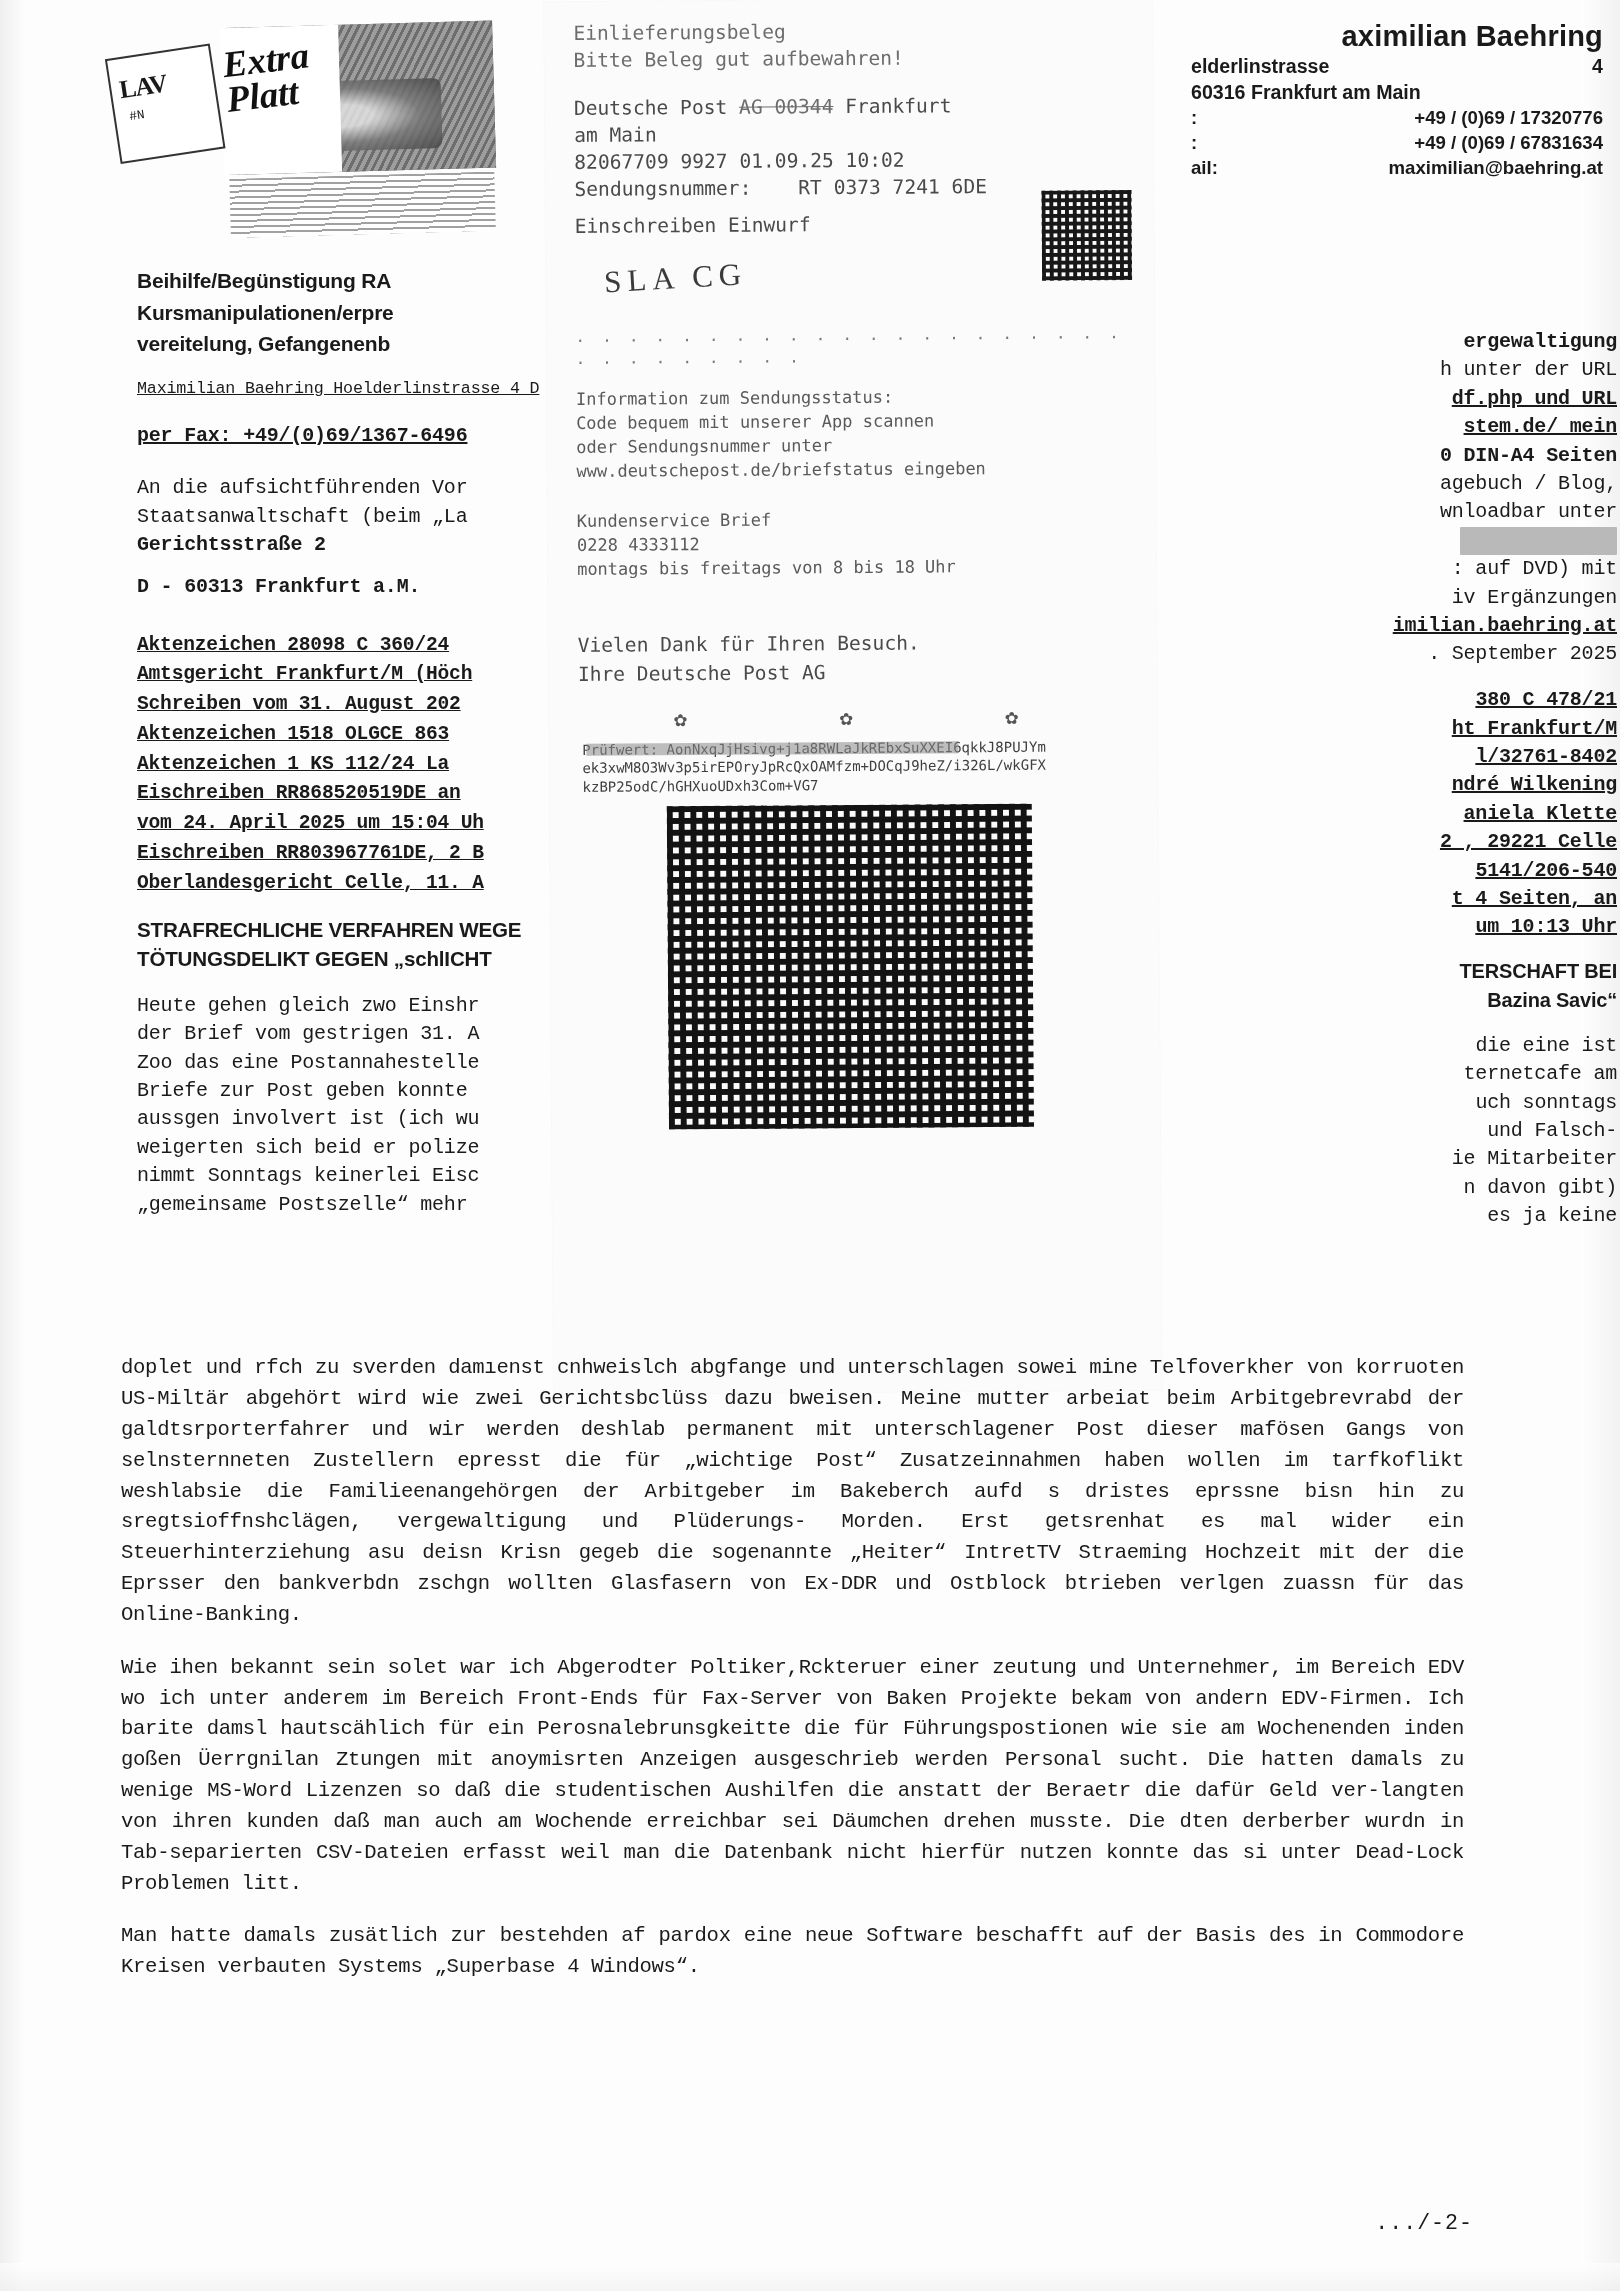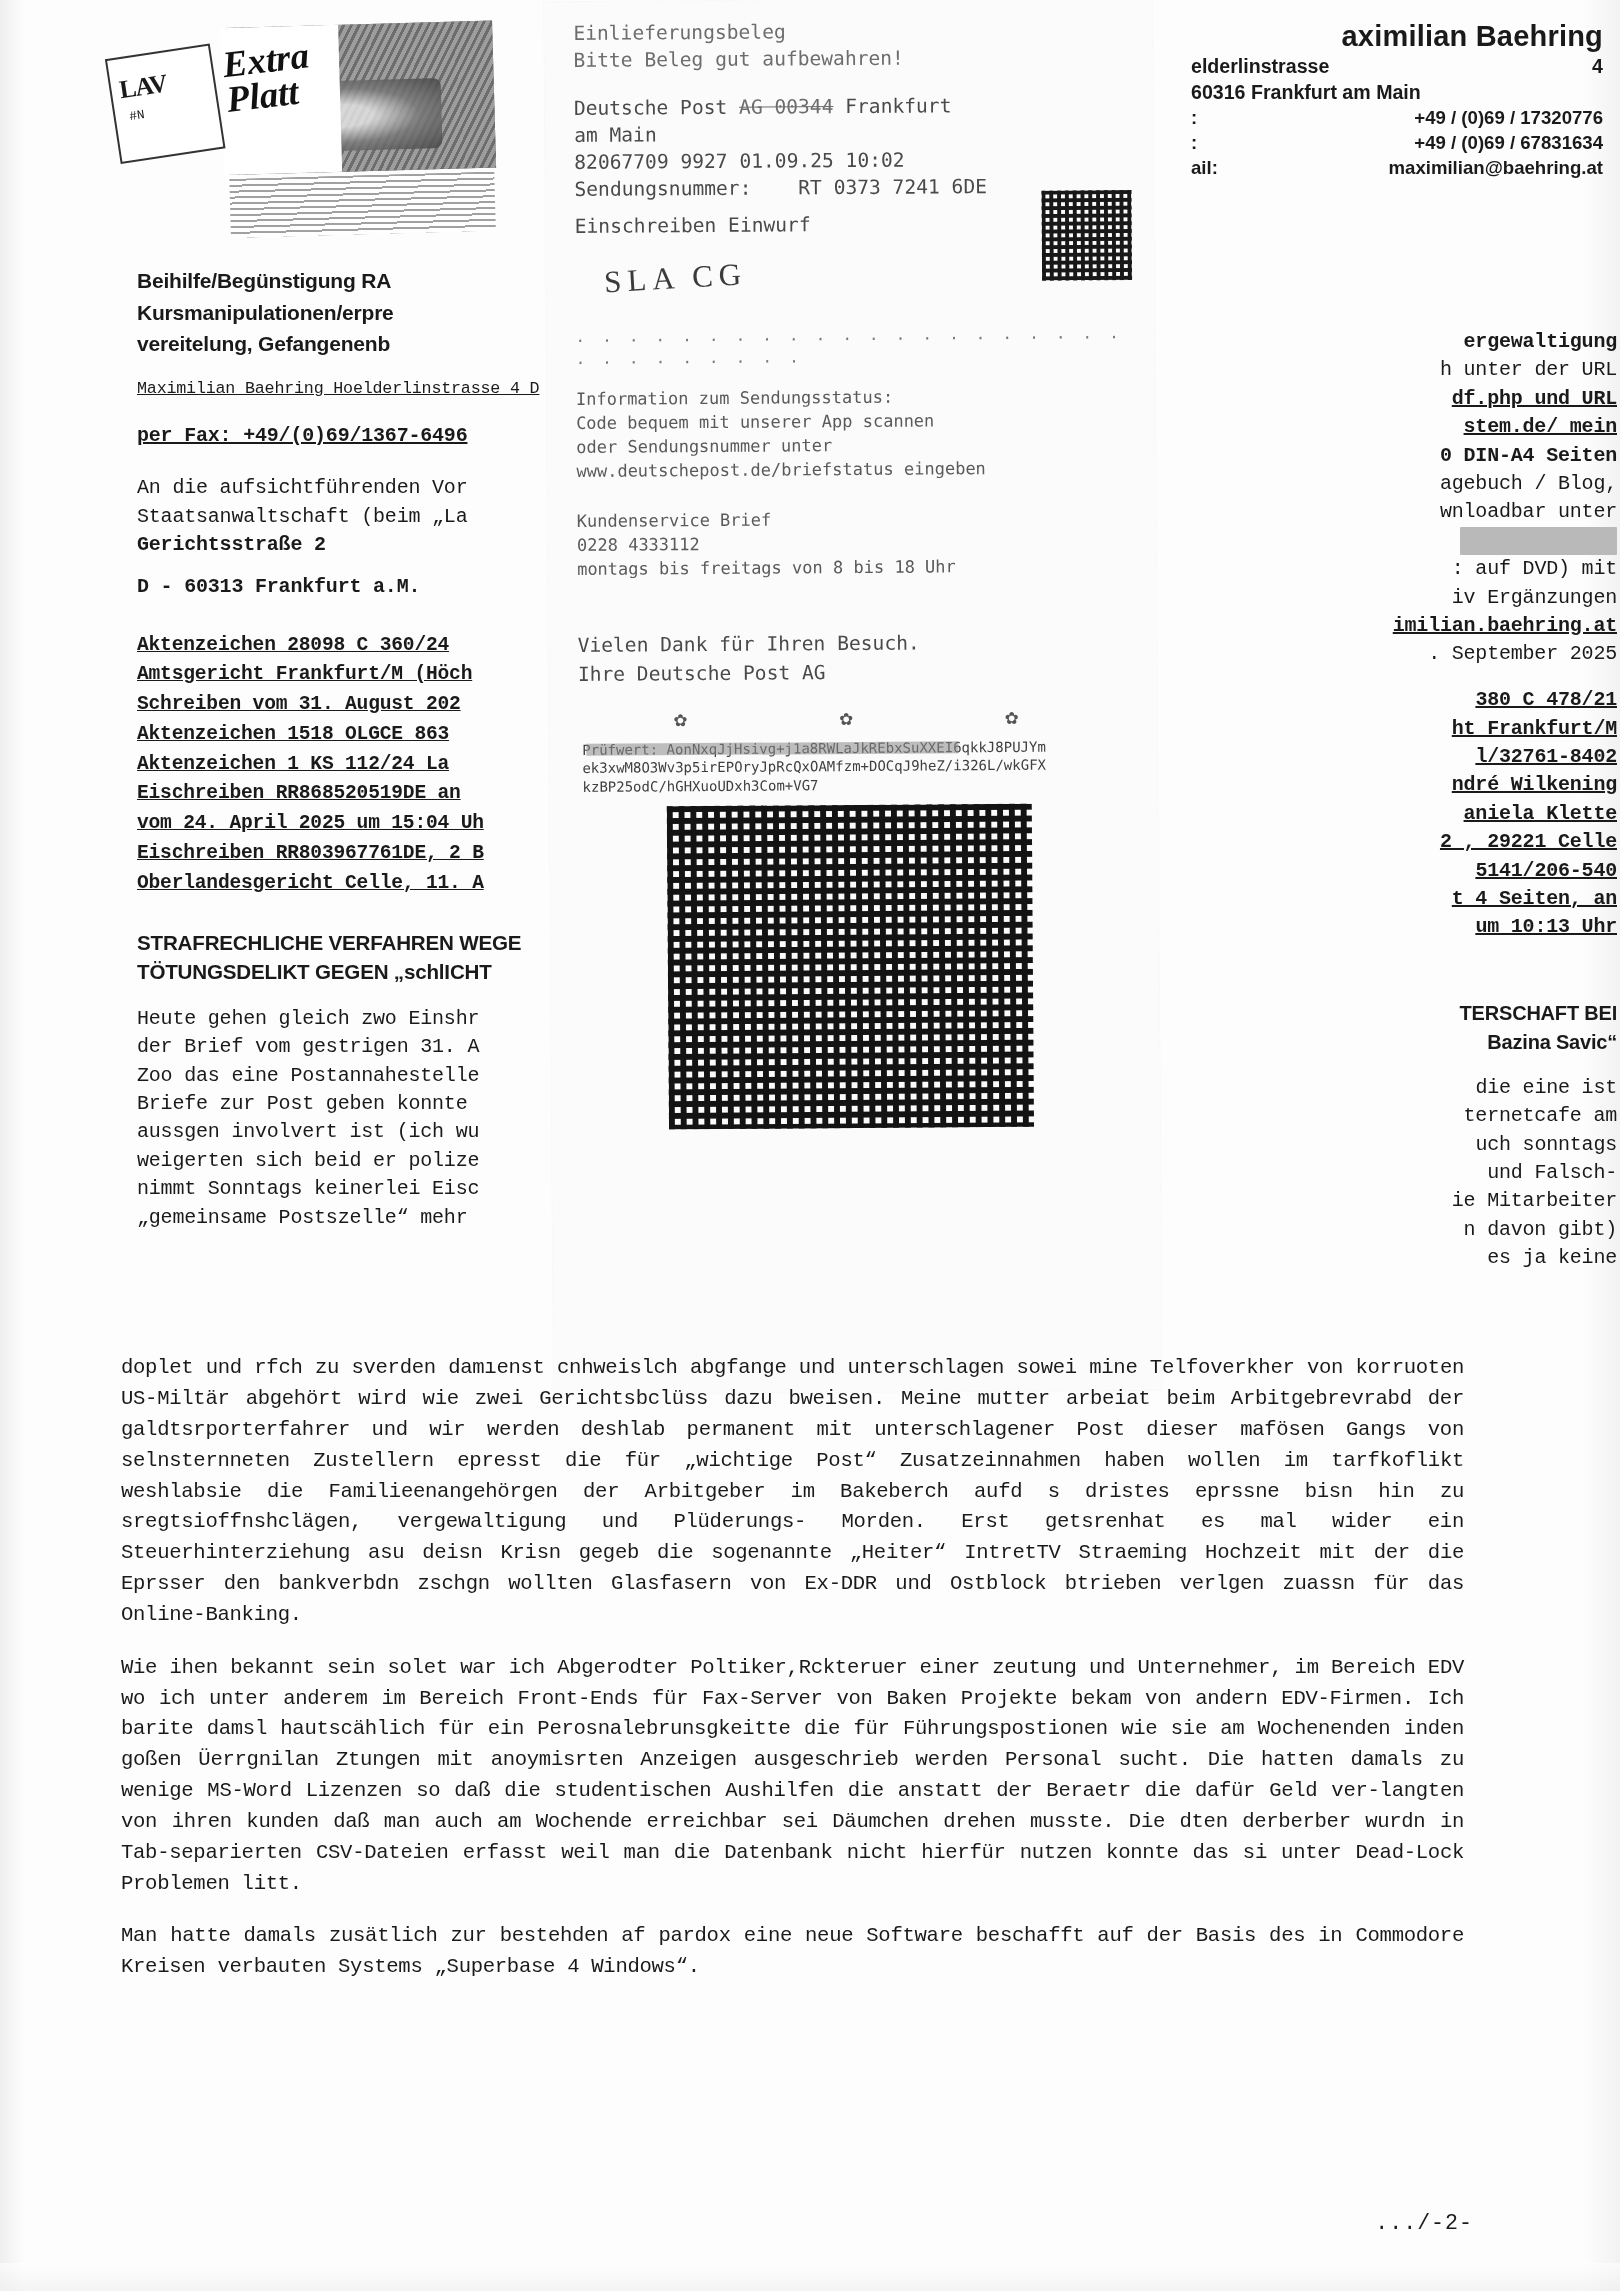--- a/index.html
+++ b/index.html
@@ -110,21 +110,21 @@
     font-weight: bold;
     font-size: 19.6px;
     line-height: 1.52;
     white-space: nowrap;
   }
   .strafblock {
     font-family: "Liberation Sans", sans-serif;
     font-weight: bold;
     font-size: 20.6px;
     line-height: 1.45;
-    margin-top: 29px;
+    margin-top: 16px;
   }
 
   
   .right-col {
     position: absolute;
     left: 1186px;
     top: 328px;
     width: 431px;
     font-size: 20px;
     line-height: 1.42;
@@ -394,21 +394,21 @@
     <div class="b u">ht Frankfurt/M</div>
     <div class="b u">l/32761-8402</div>
     <div class="b u">ndré Wilkening</div>
     <div class="b u">aniela Klette</div>
     <div class="b u">2 , 29221 Celle</div>
     <div class="b u">5141/206-540</div>
     <div class="b u">t 4 Seiten, an</div>
     <div class="b u">um 10:13 Uhr</div>
 
     <div style="height:15.7px"></div>
-    <div class="b" style="font-family:'Liberation Sans',sans-serif;margin-top:42px;">TERSCHAFT BEI</div>
+    <div class="b" style="font-family:'Liberation Sans',sans-serif;">TERSCHAFT BEI</div>
     <div class="b" style="font-family:'Liberation Sans',sans-serif;">Bazina Savic“</div>
 
     <div style="height:17.6px"></div>
     <div>die eine ist</div>
     <div>ternetcafe am</div>
     <div>uch sonntags</div>
     <div>und Falsch-</div>
     <div>ie Mitarbeiter</div>
     <div>n davon gibt)</div>
     <div>es ja keine</div>

